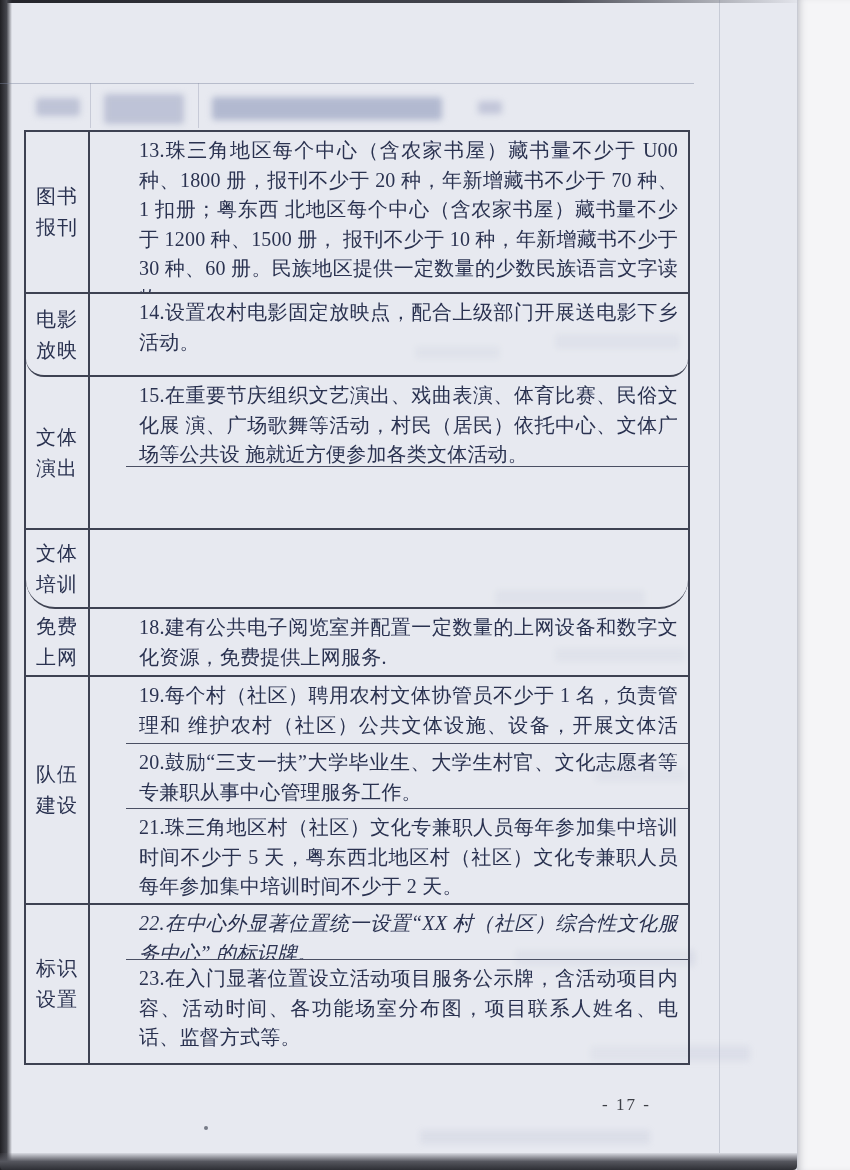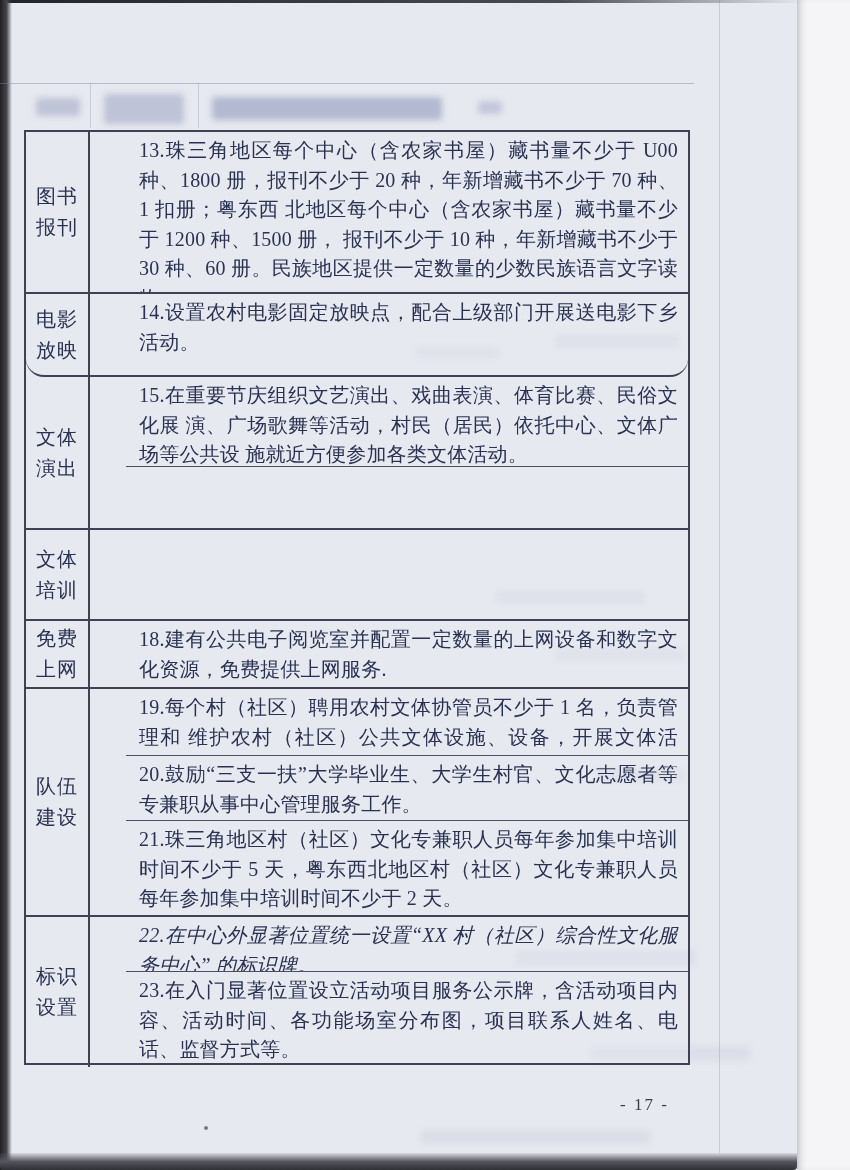--- a/index.html
+++ b/index.html
@@ -35,21 +35,21 @@
   .label-cell{width:64px;flex:0 0 64px;border-right:2px solid #3e4252;box-sizing:border-box;
     display:flex;align-items:center;justify-content:center;}
   .label-text{width:46px;text-align:center;font-size:20px;line-height:31px;
     color:#2a3250;letter-spacing:1px;}
   .items{flex:1 1 auto;display:flex;flex-direction:column;min-width:0;margin-left:36px;}
   .item{border-bottom:1.6px solid #4a4f63;box-sizing:border-box;flex:0 0 auto;
     padding:4px 10px 2px 13px;font-size:20px;line-height:29.5px;color:#2a3250;
     text-align:justify;overflow:hidden;letter-spacing:0.2px;}
   .item.last{border-bottom:none;flex:1 1 auto;}
   
-  .page-number{position:absolute;left:620px;top:1095px;font-size:17px;
+  .page-number{position:absolute;left:602px;top:1095px;font-size:17px;
     color:#3c3f46;letter-spacing:2px;}
 </style>
 </head>
 <body>
 
 <div class="edge-top"></div>
 <div class="edge-left"></div>
 <div class="edge-bottom"></div>
 <div class="margin-right"></div>
 <div class="fold-line"></div>
@@ -93,21 +93,21 @@
 
   <div class="group" style="height:153px;">
     <div class="label-cell">
       <div class="label-text">文体演出</div>
     </div>
     <div class="items">
       <div class="item" style="height:90px;">15.在重要节庆组织文艺演出、戏曲表演、体育比赛、民俗文化展 演、广场歌舞等活动，村民（居民）依托中心、文体广场等公共设 施就近方便参加各类文体活动。</div>
     </div>
   </div>
 
-  <div class="group" style="height:91px;">
+  <div class="group" style="height:79px;border-radius:29px;">
     <div class="label-cell">
       <div class="label-text">文体培训</div>
     </div>
   </div>
 
   <div class="group" style="height:68px;">
     <div class="label-cell">
       <div class="label-text">免费上网</div>
     </div>
     <div class="items">

